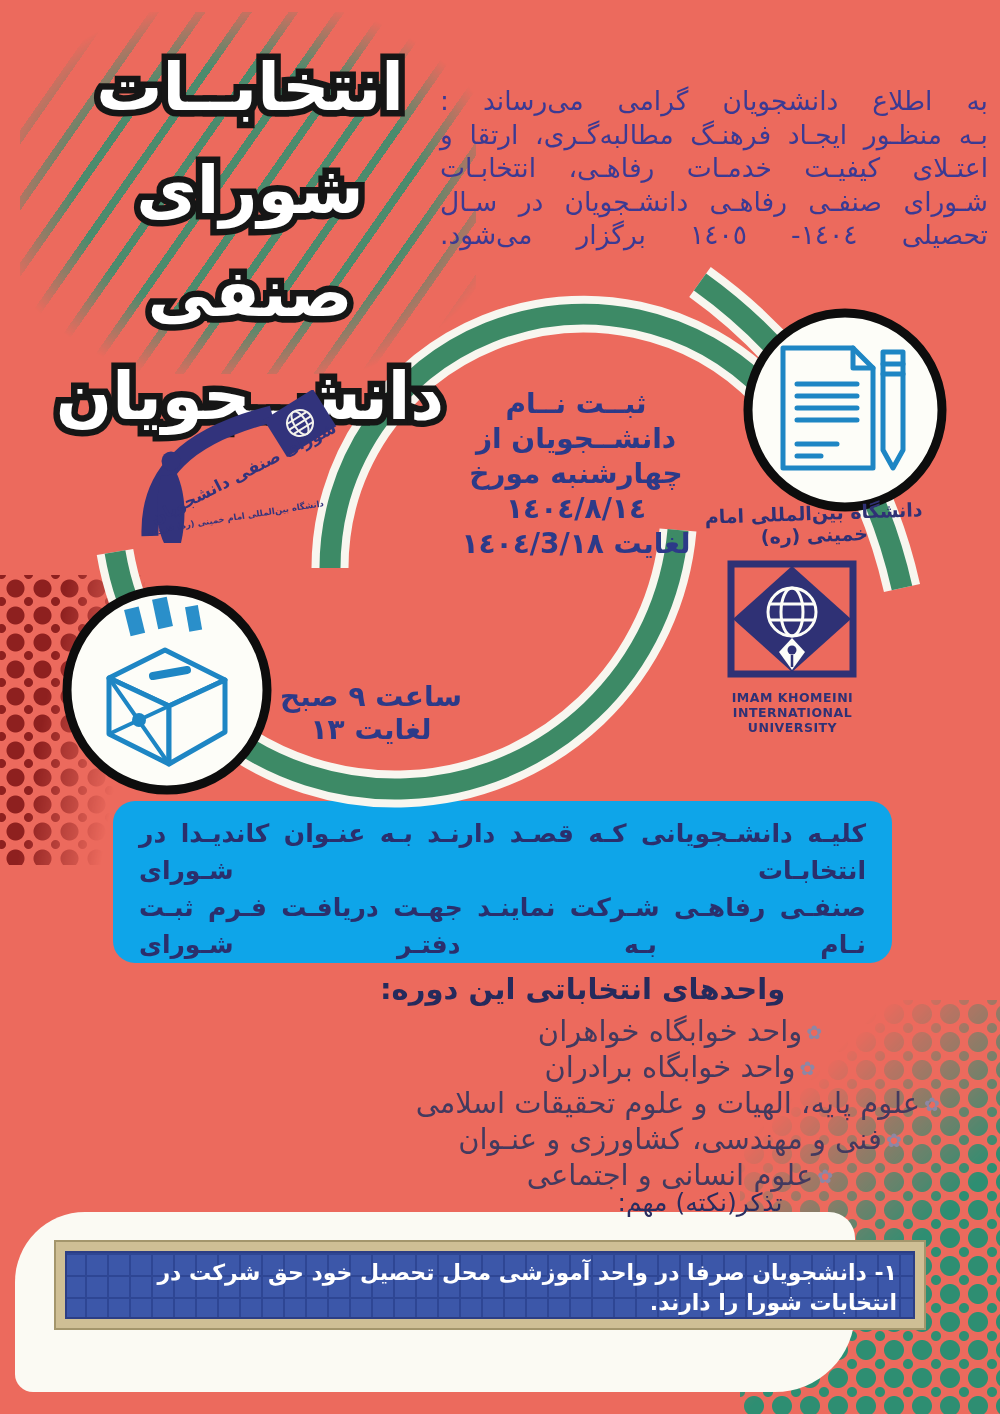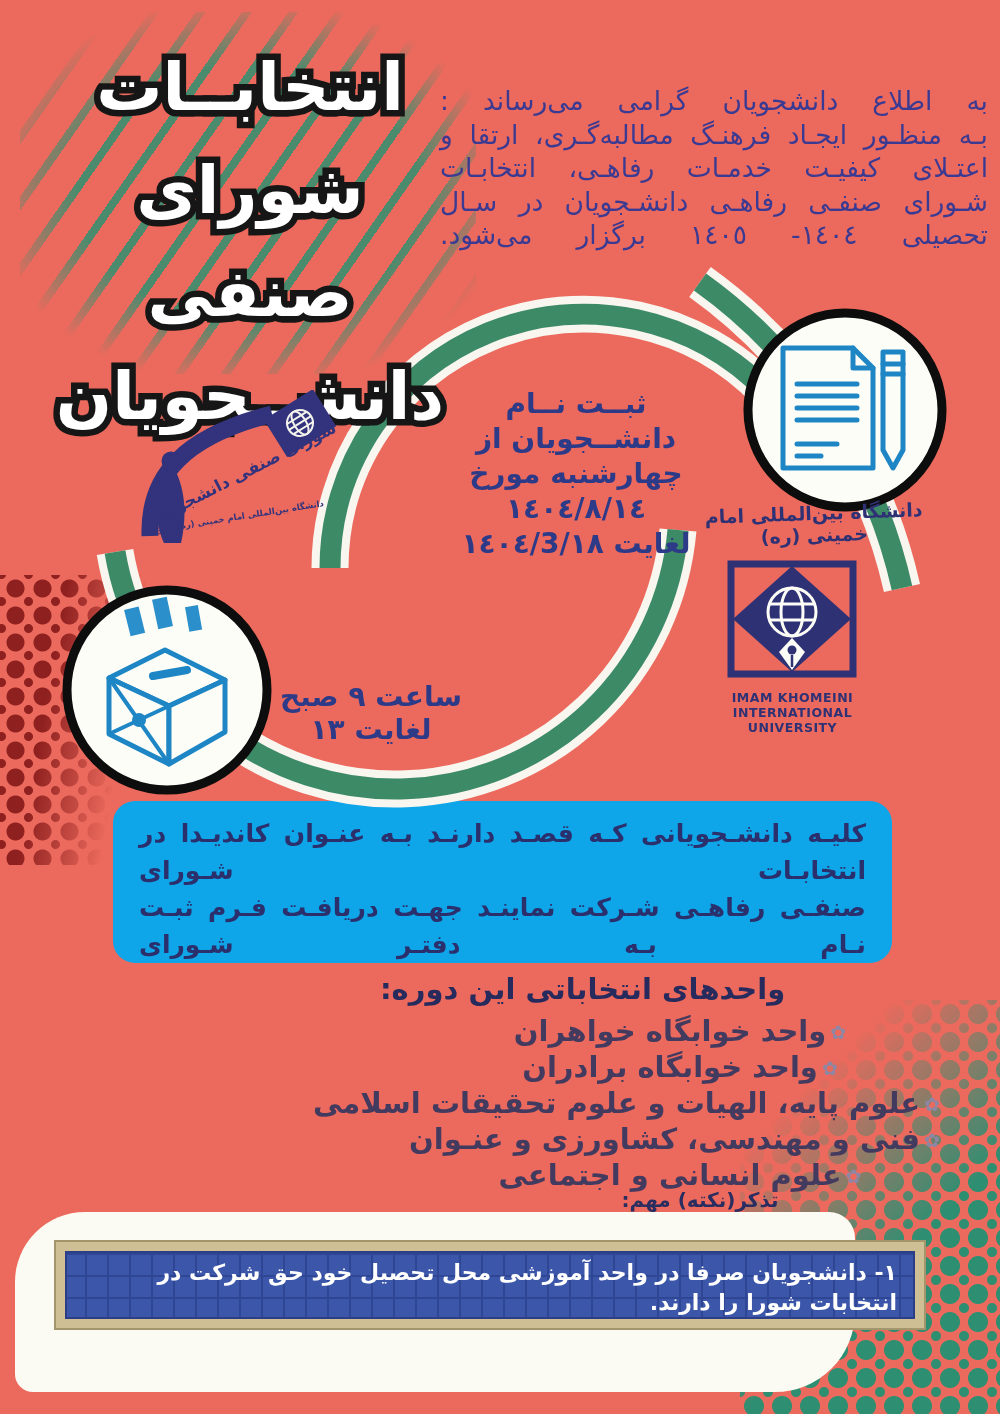--- a/index.html
+++ b/index.html
@@ -81,29 +81,29 @@
 
   
   .units-head{
     left:380px; top:972px; width:490px; z-index:6;
     direction:rtl; text-align:left; color:#262a5c;
     font-size:29px; font-weight:bold;
   }
   .unit-list{
     left:420px; top:1014px; width:520px; z-index:6;
     direction:rtl; text-align:center; color:#433a5f;
-    font-size:29px; font-weight:bold; line-height:35px;
+    font-size:29px; font-weight:normal; line-height:35px;
   }
   .unit-item{white-space:nowrap;}
   .bullet{color:#8d87a5; font-size:19px; margin-left:4px; vertical-align:2px;}
 
   .note-head{
     left:595px; top:1188px; width:210px; z-index:6;
     direction:rtl; text-align:center; color:#292d60;
-    font-size:20px; font-weight:bold;
+    font-size:25px; font-weight:normal;
   }
 
   
   .white-band{
     left:15px; top:1212px; width:840px; height:180px; z-index:2;
     background:#fbfaf3; border-radius:70px 26px 80px 18px;
   }
   .note-box{
     left:56px; top:1242px; width:868px; height:86px; z-index:3;
     background-color:#3c57a9;

